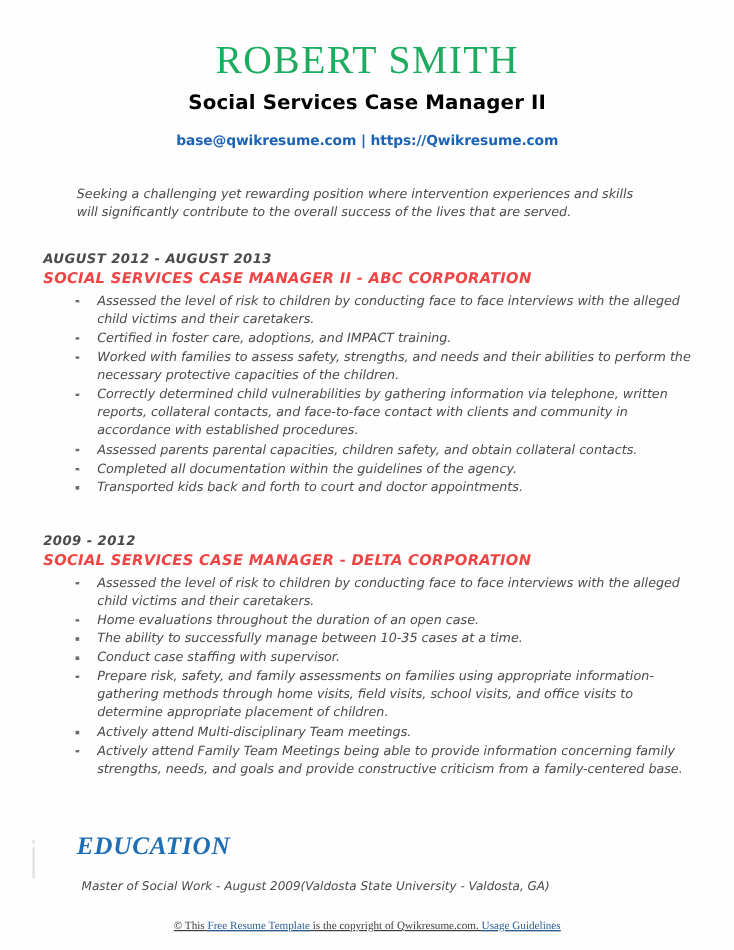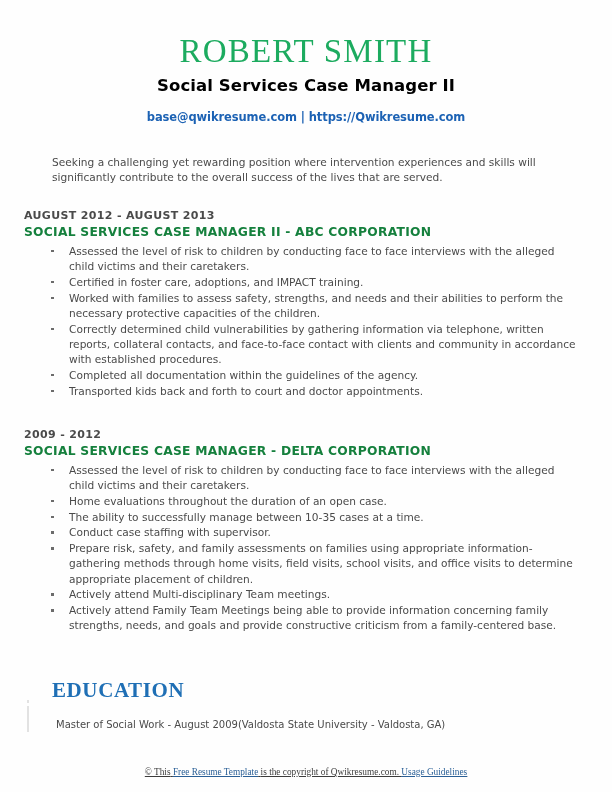--- a/index.html
+++ b/index.html
@@ -57,21 +57,22 @@
     font-family: "DejaVu Sans", sans-serif;
     font-size: 11.5px;
     font-weight: bold;
     color: #1c62b4;
     margin-top: 15px;
     letter-spacing: -0.1px;
   }
 
   
   .content {
-    padding: 0 34px 0 24px;
+    padding: 0 34px 0 36px;
+    font-style: italic;
   }
   .summary {
     margin-top: 31px;
     padding-left: 28px;
     padding-right: 34px;
     font-size: 10.6px;
     line-height: 1.47;
     color: #4a4a4a;
   }
 
@@ -81,21 +82,21 @@
   .exp-dates {
     font-size: 11px;
     font-weight: bold;
     color: #4a4a4a;
     letter-spacing: 0.35px;
     text-transform: uppercase;
   }
   .exp-role {
     font-size: 12.3px;
     font-weight: bold;
-    color: #15803d;
+    color: #ef4444;
     letter-spacing: 0.25px;
     margin-top: 3px;
     text-transform: uppercase;
   }
 
   ul.bullets {
     list-style: none;
     margin: 5px 0 0 0;
     padding: 0 0 0 26px;
   }
@@ -172,20 +173,21 @@
     <div class="summary">Seeking a challenging yet rewarding position where intervention experiences and skills will significantly contribute to the overall success of the lives that are served.</div>
 
     <div class="exp-block">
       <div class="exp-dates">AUGUST 2012 - AUGUST 2013</div>
       <div class="exp-role">SOCIAL SERVICES CASE MANAGER II - ABC CORPORATION</div>
       <ul class="bullets">
         <li>Assessed the level of risk to children by conducting face to face interviews with the alleged child victims and their caretakers.</li>
         <li>Certified in foster care, adoptions, and IMPACT training.</li>
         <li>Worked with families to assess safety, strengths, and needs and their abilities to perform the necessary protective capacities of the children.</li>
         <li>Correctly determined child vulnerabilities by gathering information via telephone, written reports, collateral contacts, and face-to-face contact with clients and community in accordance with established procedures.</li>
+        <li>Assessed parents parental capacities, children safety, and obtain collateral contacts.</li>
         <li>Completed all documentation within the guidelines of the agency.</li>
         <li>Transported kids back and forth to court and doctor appointments.</li>
       </ul>
     </div>
 
     <div class="exp-block second">
       <div class="exp-dates">2009 - 2012</div>
       <div class="exp-role">SOCIAL SERVICES CASE MANAGER - DELTA CORPORATION</div>
       <ul class="bullets">
         <li>Assessed the level of risk to children by conducting face to face interviews with the alleged child victims and their caretakers.</li>

